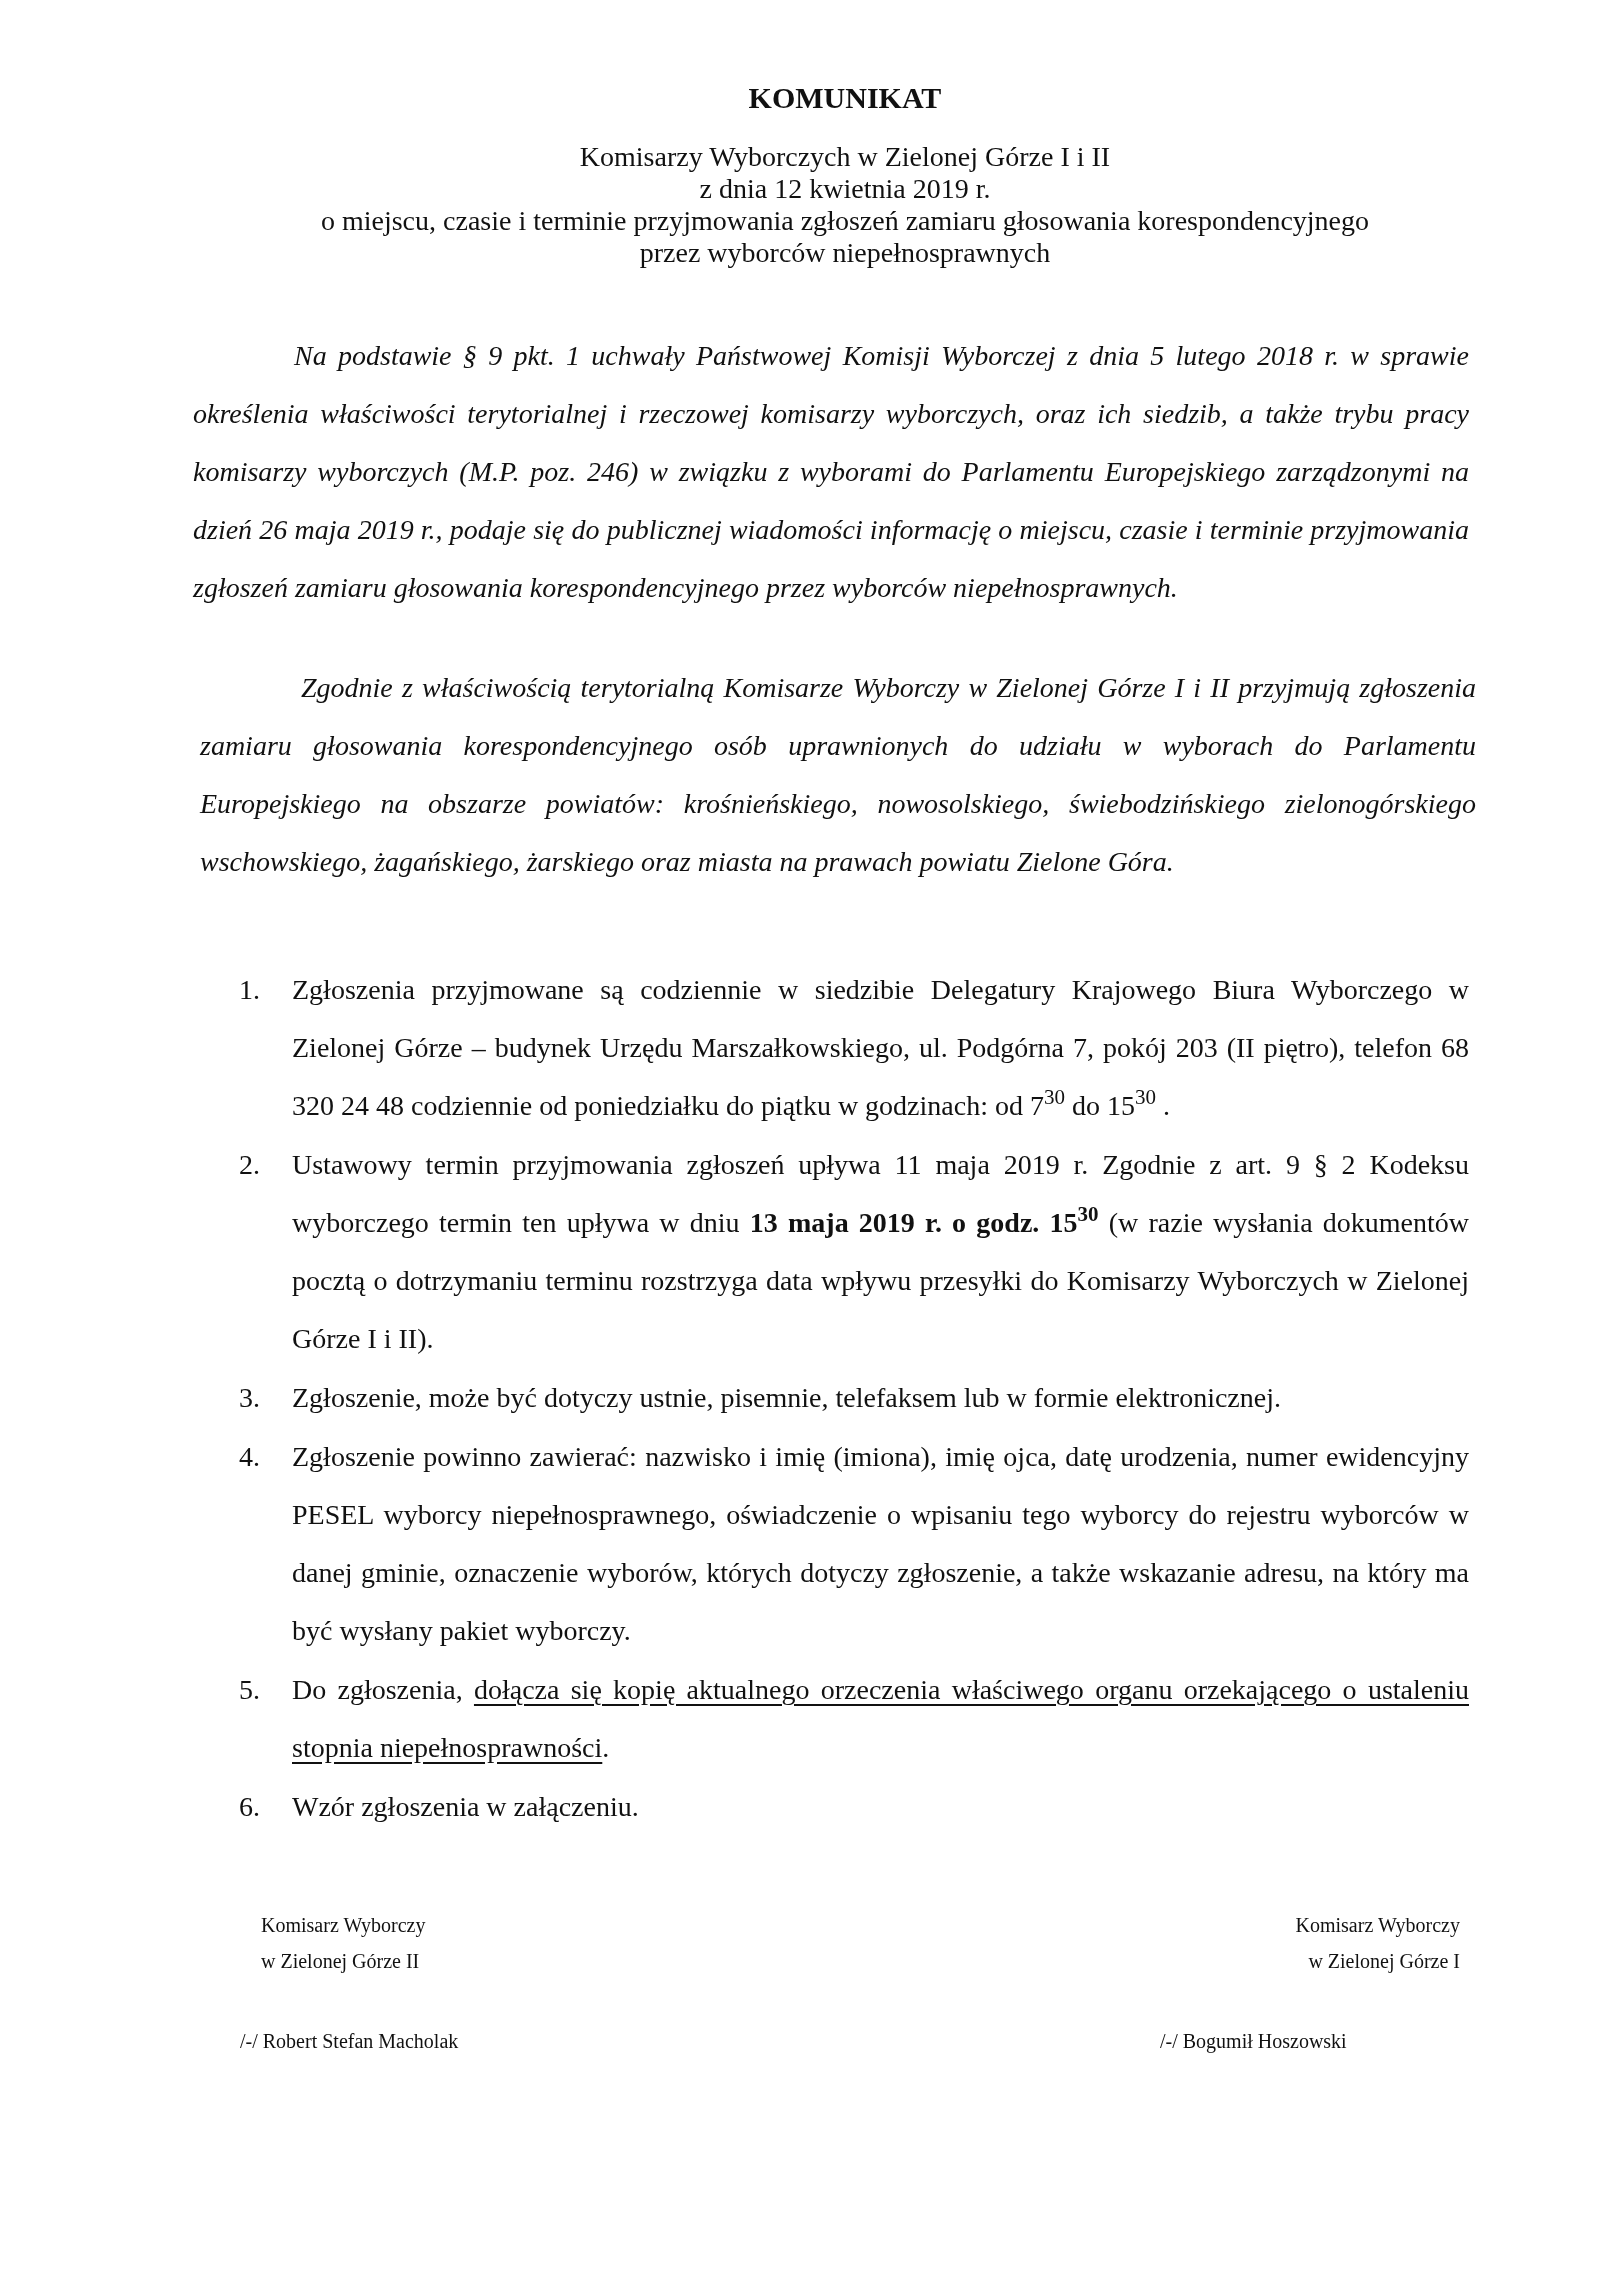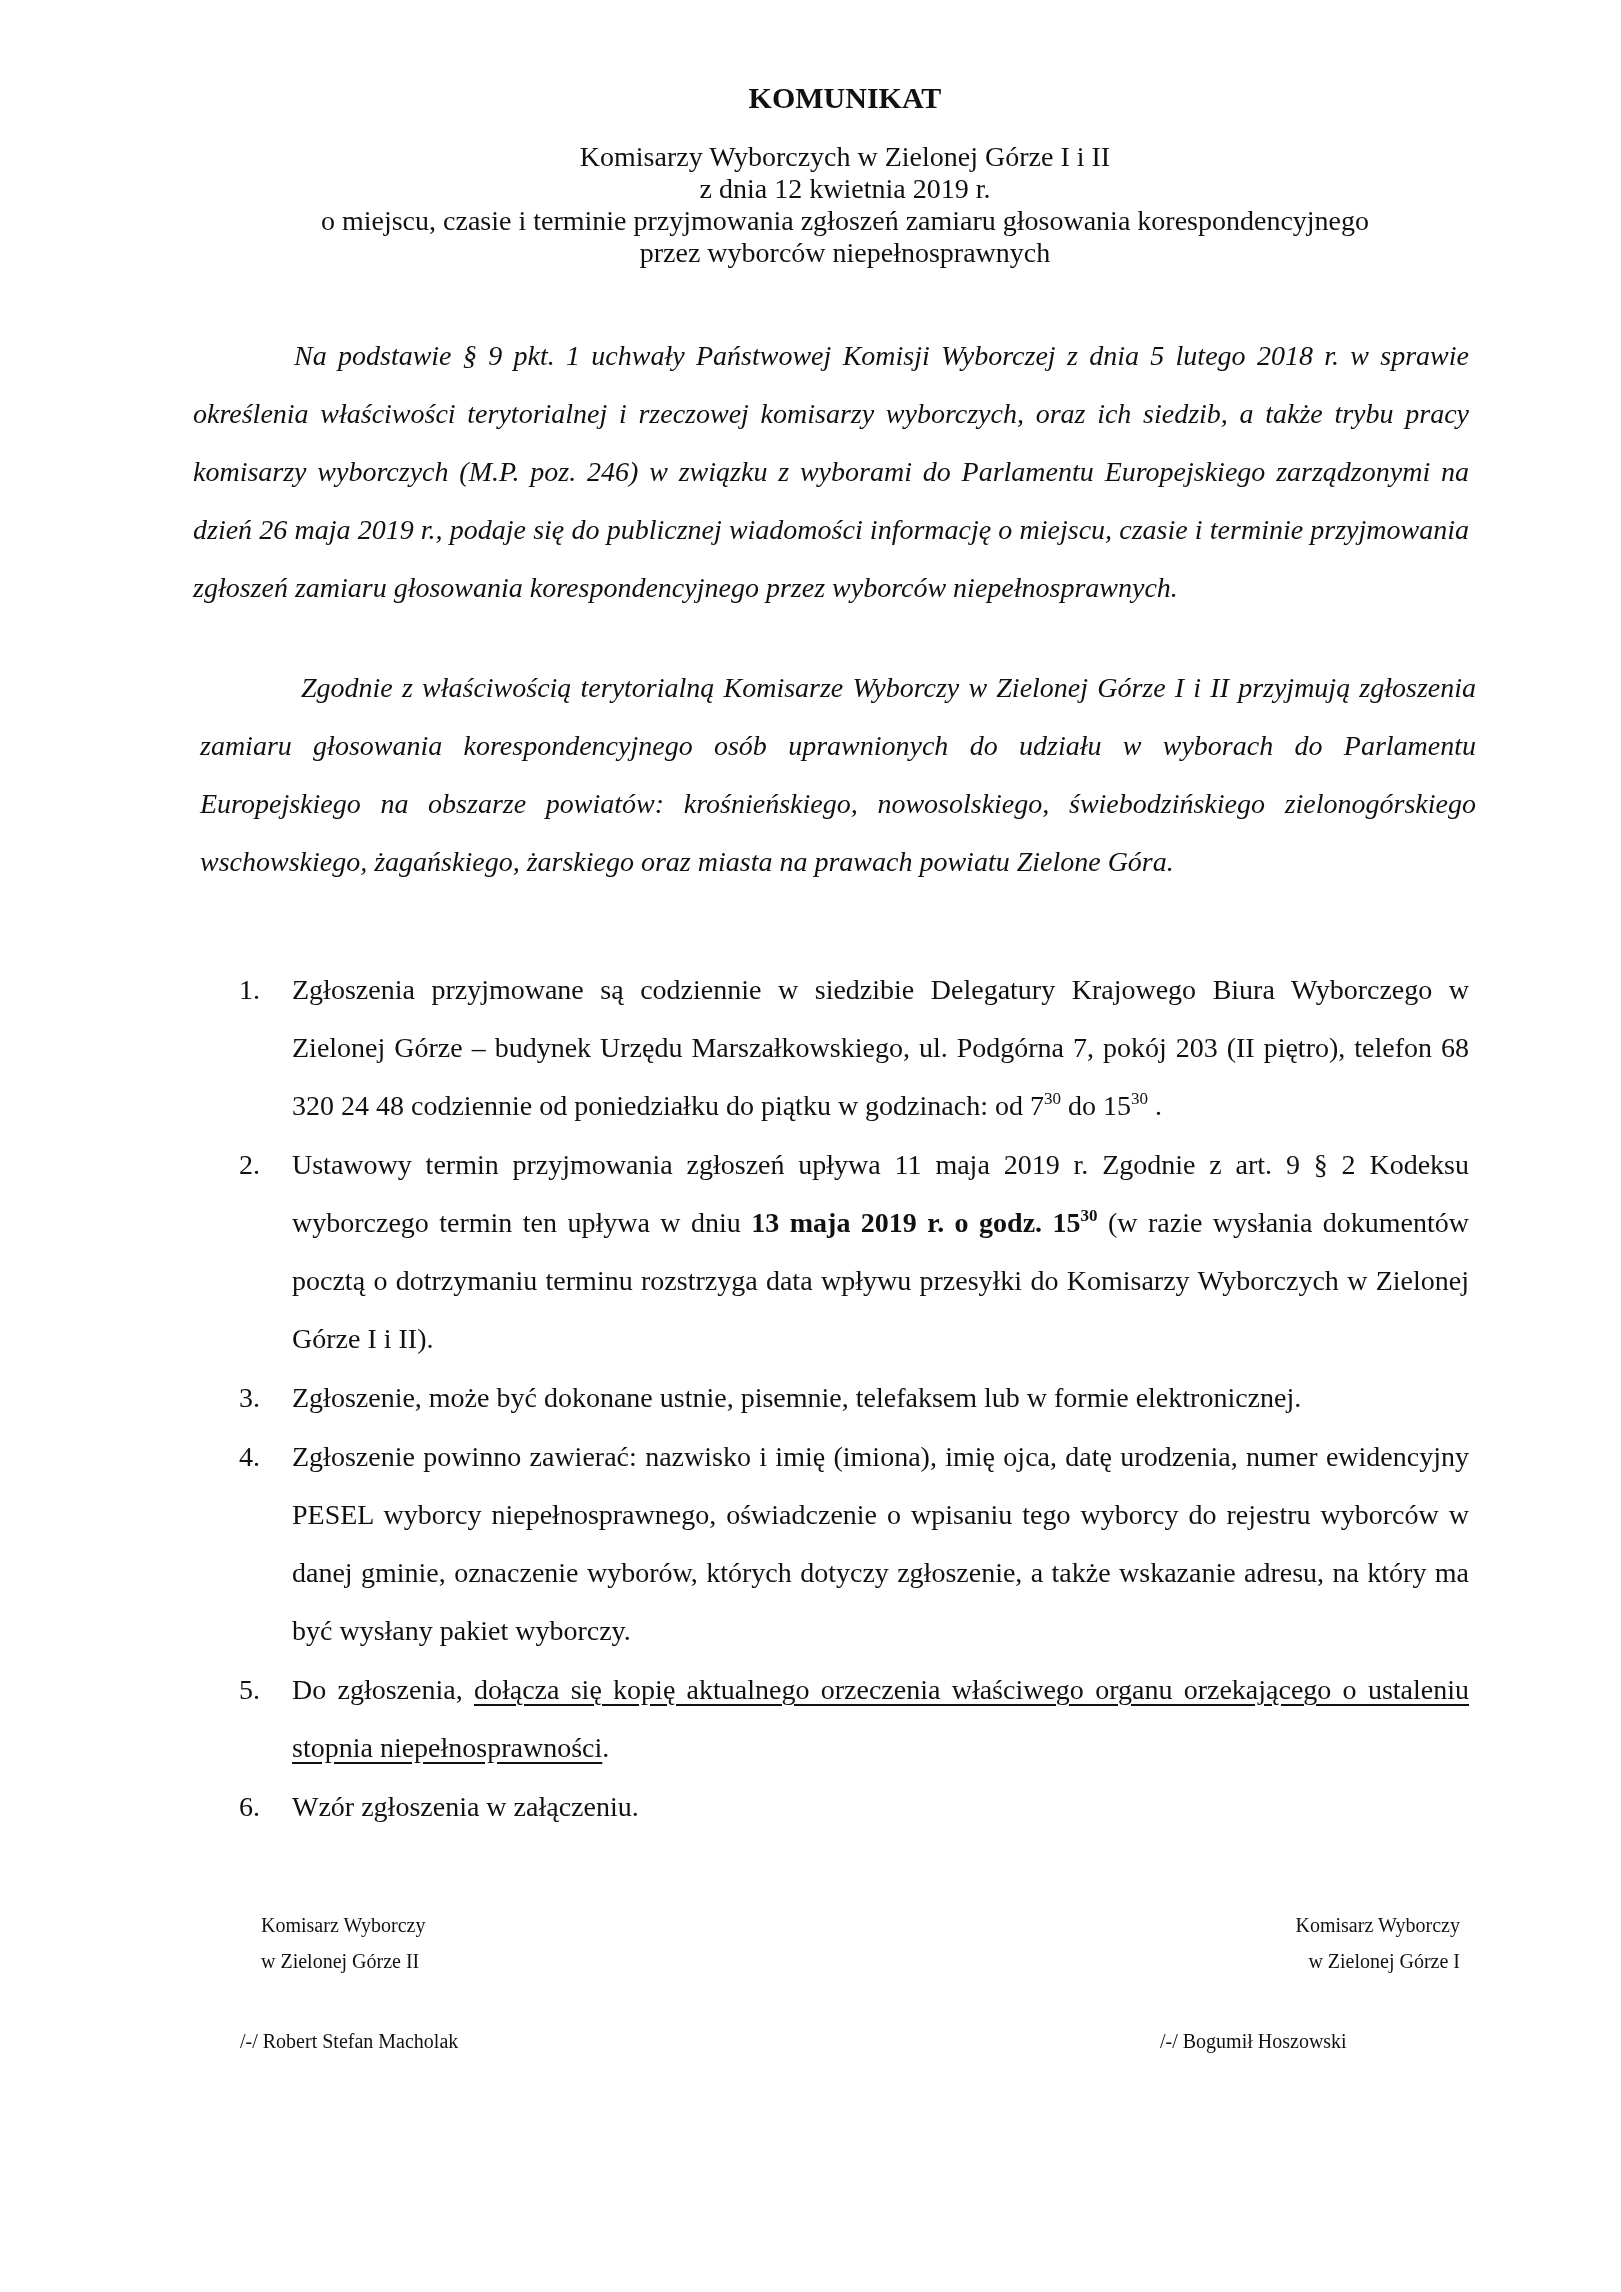--- a/index.html
+++ b/index.html
@@ -25,21 +25,21 @@
       font-size: 28px; line-height: 58px; text-align: justify; font-style: italic;
     }
     .para { margin: 0; text-indent: 101px; }
     #p1 { top: 327px; }
     #p2 { top: 659px; margin-left: 7px; }
 
     .list { position: absolute; left: 193px; width: 1276px; top: 961px; font-size: 28px; line-height: 58px; }
     .item { position: relative; padding-left: 99px; text-align: justify; margin-bottom: 1px; }
     .num { position: absolute; left: 46px; top: 0; }
     .item-text { margin: 0; }
-    sup { font-size: 17px; line-height: 0; vertical-align: 10.8px; }
+    sup { font-size: 21px; line-height: 0; vertical-align: 10.8px; }
     .bold { font-weight: bold; font-family: Liberation Serif, serif; }
     .underline { text-decoration: underline; text-underline-offset: 4.9px; }
 
     .sig { position: absolute; font-size: 20px; line-height: 36px; white-space: nowrap; }
     #sig-left-title { left: 261px; top: 1907px; }
     #sig-left-name  { left: 240px; top: 2023px; }
     #sig-right-title { left: 1166px; top: 1907px; text-align: right; width: 294px; }
     #sig-right-name  { left: 1160px; top: 2023px; }
   </style>
 </head>
@@ -71,21 +71,21 @@
       <p class="item-text"><span>Zgłoszenia przyjmowane są codziennie w siedzibie Delegatury Krajowego Biura Wyborczego w Zielonej Górze – budynek Urzędu Marszałkowskiego, ul. Podgórna 7, pokój 203 (II piętro), telefon 68 320 24 48 codziennie od poniedziałku do piątku w godzinach: od 7</span><sup>30</sup><span> do 15</span><sup>30</sup><span> .</span></p>
     </div>
 
     <div class="item">
       <span class="num">2.</span>
       <p class="item-text"><span>Ustawowy termin przyjmowania zgłoszeń upływa 11 maja 2019 r. Zgodnie z art. 9 § 2 Kodeksu wyborczego termin ten upływa w dniu </span><span class="bold"><span>13 maja 2019 r. o godz. 15</span><sup>30</sup></span><span> (w razie wysłania dokumentów pocztą o dotrzymaniu terminu rozstrzyga data wpływu przesyłki do Komisarzy Wyborczych w Zielonej Górze I i II).</span></p>
     </div>
 
     <div class="item">
       <span class="num">3.</span>
-      <p class="item-text">Zgłoszenie, może być dokonane ustnie, pisemnie, telefaksem lub w formie elektronicznej.</p>
+      <p class="item-text">Zgłoszenie, może być dotyczy ustnie, pisemnie, telefaksem lub w formie elektronicznej.</p>
     </div>
 
     <div class="item">
       <span class="num">4.</span>
       <p class="item-text">Zgłoszenie powinno zawierać: nazwisko i imię (imiona), imię ojca, datę urodzenia, numer ewidencyjny PESEL wyborcy niepełnosprawnego, oświadczenie o wpisaniu tego wyborcy do rejestru wyborców w danej gminie, oznaczenie wyborów, których dotyczy zgłoszenie, a także wskazanie adresu, na który ma być wysłany pakiet wyborczy.</p>
     </div>
 
     <div class="item">
       <span class="num">5.</span>
       <p class="item-text"><span>Do zgłoszenia, </span><span class="underline">dołącza się kopię aktualnego orzeczenia właściwego organu orzekającego o ustaleniu stopnia niepełnosprawności</span><span>.</span></p>

